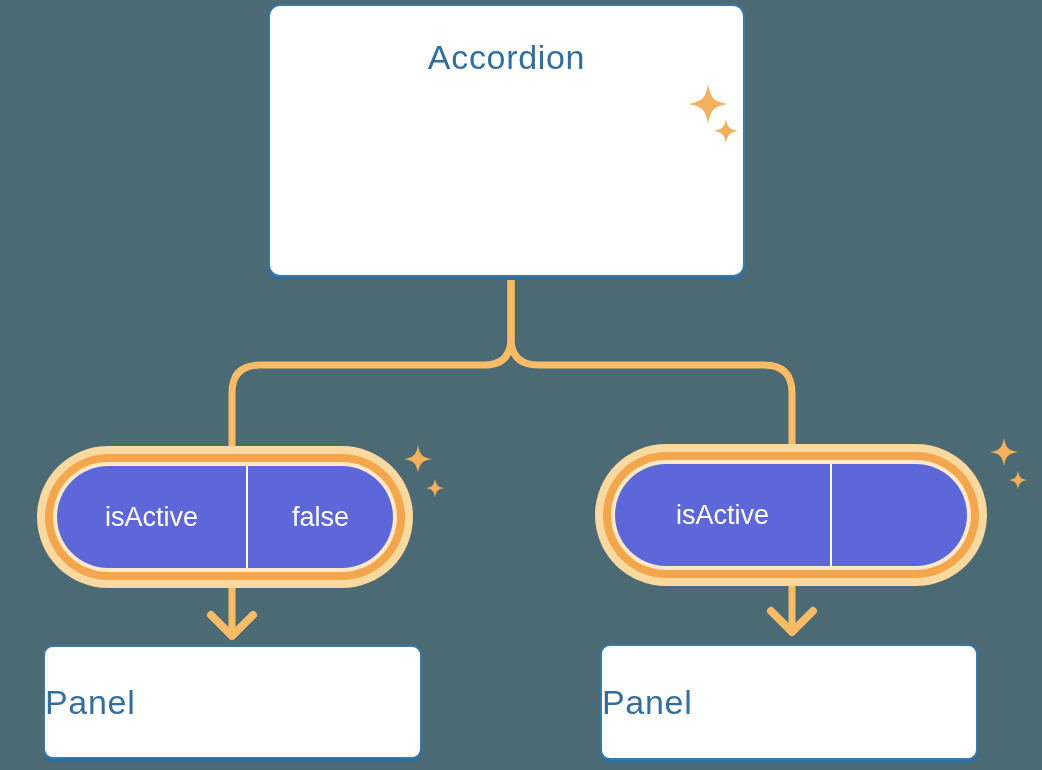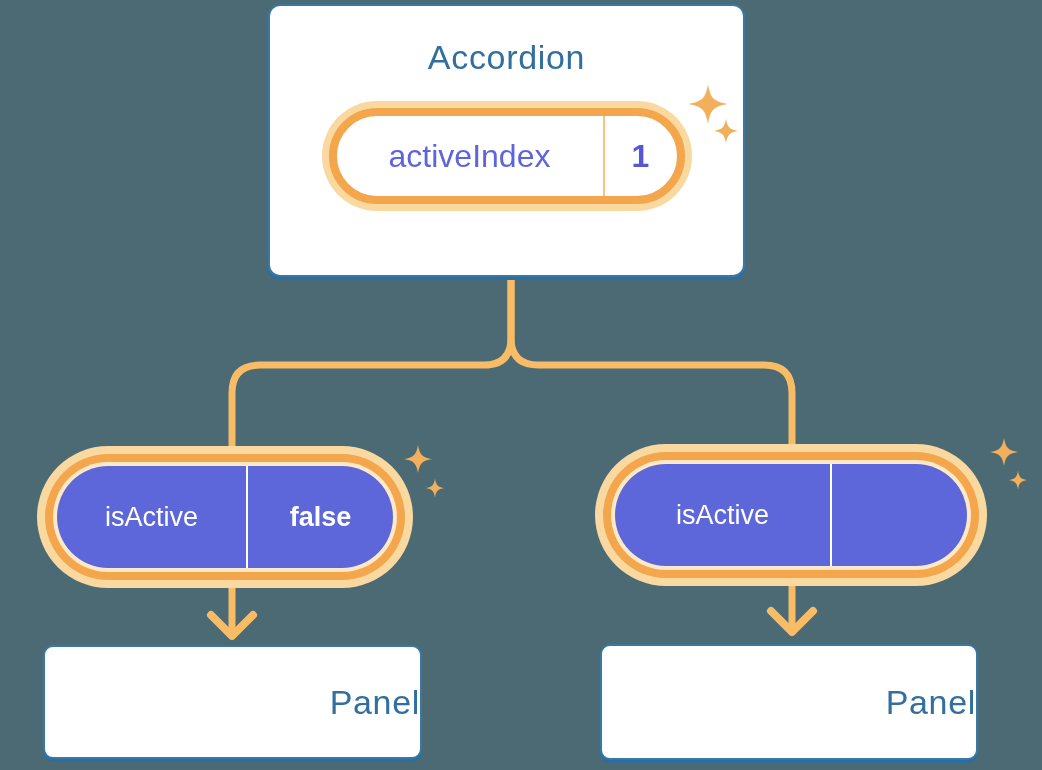--- a/index.html
+++ b/index.html
@@ -25,21 +25,21 @@
     box-sizing:border-box;
   }
   .accordion-card{left:268px;top:4px;width:477px;height:273px;}
   .card-title{
     text-align:center;
     color:#336F9E;
     font-size:34px;font-weight:500;letter-spacing:.02em;
   }
   .accordion-card .card-title{margin-top:32px;}
 
-  .panel-card{display:flex;align-items:center;justify-content:flex-end;border-radius:10px;}
+  .panel-card{display:flex;align-items:center;justify-content:flex-start;border-radius:10px;}
   .panel-left{left:43px;top:645px;width:379px;height:114px;}
   .panel-right{left:600px;top:644px;width:378px;height:116px;}
 
   
   .state-pill{
     position:absolute;left:50%;top:102px;transform:translateX(-50%);
     width:356px;height:96px;box-sizing:border-box;
     background:#FFFFFF;
     border:8px solid #F3A64C;
     border-radius:50px;
@@ -55,21 +55,21 @@
   .prop-pill{
     position:absolute;z-index:2;height:102px;box-sizing:border-box;
     background:#5E67DA;
     border-radius:51px;
     box-shadow:0 0 0 4px #FDE9C8, 0 0 0 12px #F3A64C, 0 0 0 20px #FAD9A0;
     display:flex;align-items:stretch;overflow:hidden;
     color:#FFFFFF;font-size:27px;
   }
   .prop-pill .cell{display:flex;align-items:center;justify-content:center;}
   .prop-pill .sep{width:2px;background:#FFFFFF;}
-  .prop-pill .cell.value{flex:1;font-weight:700;}
+  .prop-pill .cell.value{flex:1;font-weight:400;}
   .pill-left{left:57px;top:466px;width:336px;}
   .pill-left .cell.label{width:189px;}
   .pill-right{left:615px;top:464px;width:352px;}
   .pill-right .cell.label{width:215px;}
 
   
   .sparkle{position:absolute;z-index:3;fill:#F2AF5C;}
 </style>
 </head>
 <body>
@@ -84,25 +84,20 @@
 
   <svg class="connectors" width="1042" height="770">
     <path d="M 511 277 L 511 338 Q 511 365 484 365 L 260 365 Q 232 365 232 393 L 232 636"></path>
     <path d="M 511 277 L 511 338 Q 511 365 538 365 L 764 365 Q 792 365 792 393 L 792 632"></path>
     <path class="arrowhead" d="M 211 615 L 232 636 L 253 615"></path>
     <path class="arrowhead" d="M 771 611 L 792 632 L 813 611"></path>
   </svg>
 
   <div class="card accordion-card">
     <div class="card-title">Accordion</div>
-    <div class="state-pill">
-      <div class="cell label">activeIndex</div>
-      <div class="sep"></div>
-      <div class="cell value">1</div>
-    </div>
   </div>
 
   <svg class="sparkle" style="left:687px;top:83px" width="42" height="42" viewBox="-16 -16 32 32">
       <use href="#sparkle-shape"></use>
     </svg>
   <svg class="sparkle" style="left:713px;top:118px" width="26" height="26" viewBox="-16 -16 32 32">
       <use href="#sparkle-shape"></use>
     </svg>
 
   <div class="prop-pill pill-left">

